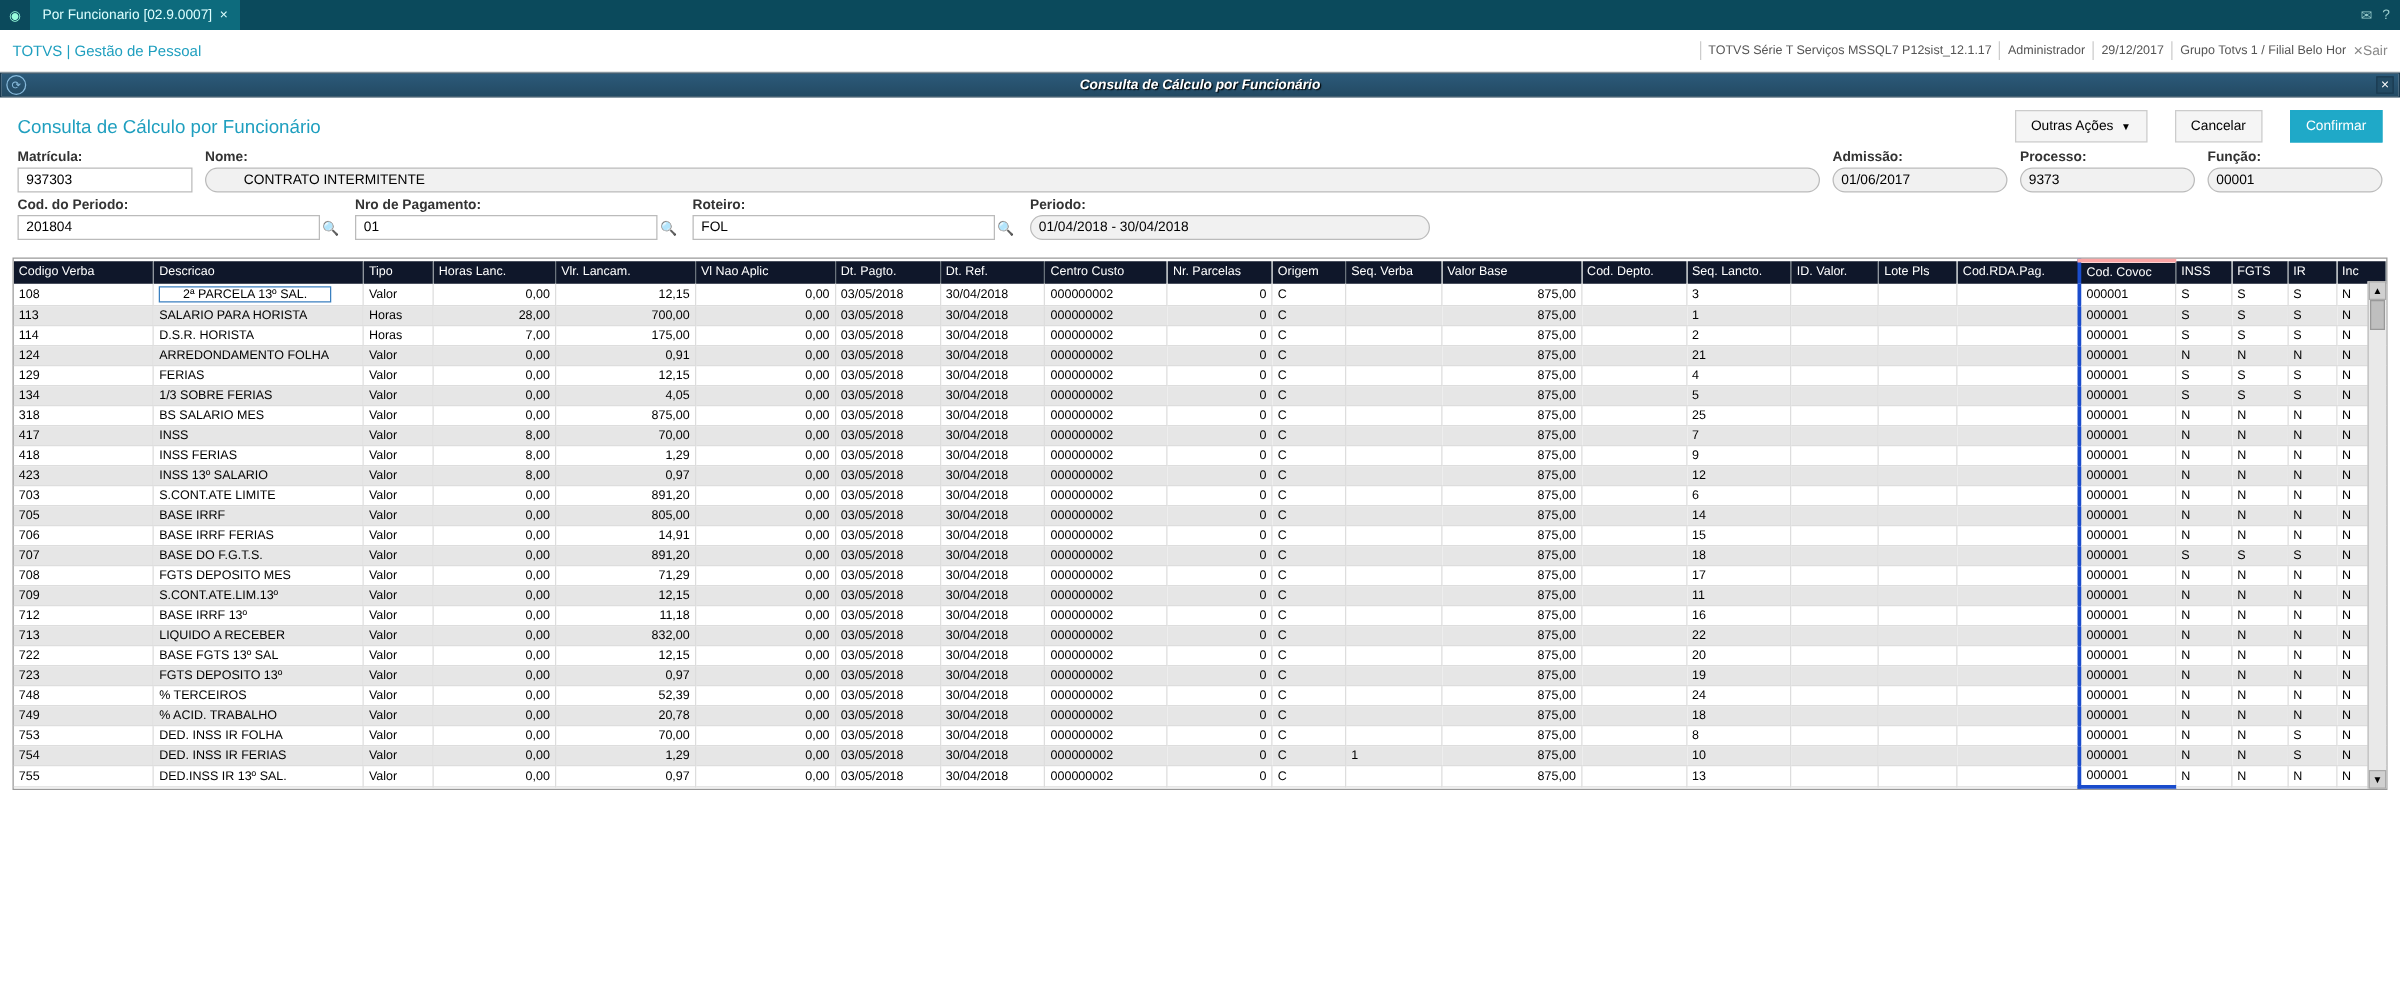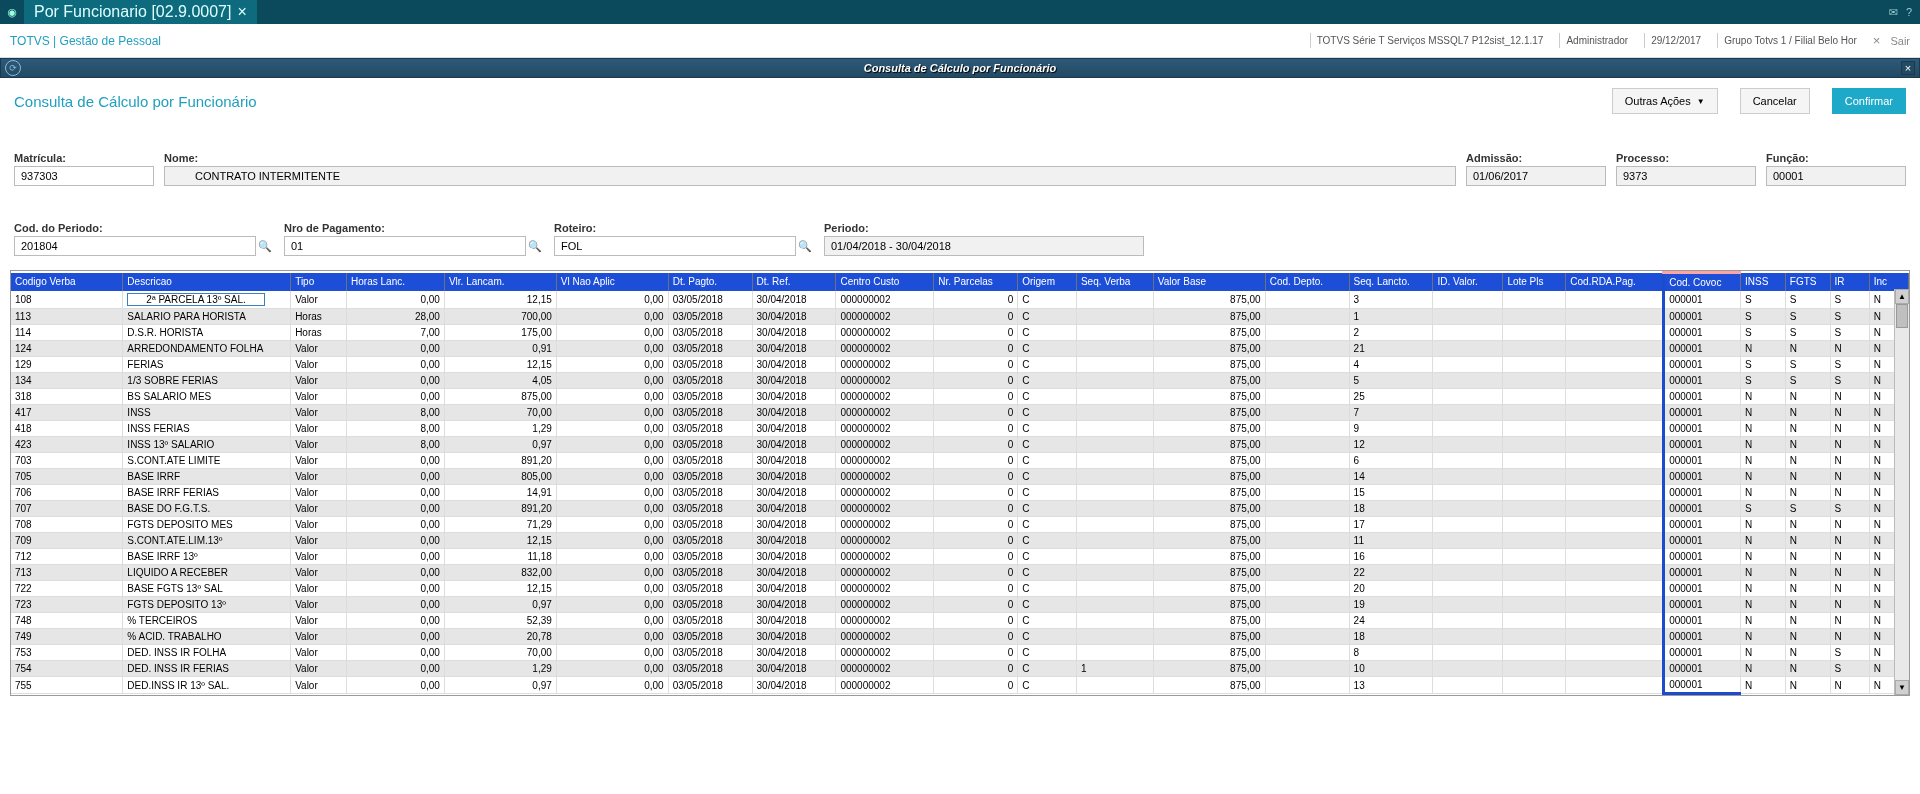--- a/index.html
+++ b/index.html
@@ -1,57 +1,57 @@
 <!DOCTYPE html>
 <html><head>
 <meta charset="utf-8">
 <style>
 * { box-sizing: border-box; margin: 0; padding: 0; }
 body { font-family: Arial, sans-serif; font-size: 11px; background: #fff; overflow: hidden; }
 
 .topbar { background: #0b4a5c; height: 24px; display: flex; align-items: center; justify-content: space-between; color: #cde; }
 .topbar-left { display: flex; align-items: center; height: 100%; }
 .topbar-icon { width: 24px; display:flex; align-items:center; justify-content:center; color:#9fd; }
-.tab { background: #0d6b7d; padding: 0 10px; height: 100%; display:flex; align-items:center; gap:6px; color:#dff; font-size:16px;justify-content:center; }
+.tab { background: #0d6b7d; padding: 0 10px; height: 100%; display:flex; align-items:center; gap:6px; color:#dff; font-size:11px;justify-content:center; }
 .tab .close-x { cursor:pointer; }
 .topbar-right { display:flex; align-items:center; gap:8px; padding-right:8px; color:#9cc; }
 .topbar-right span { cursor:pointer; }
 
 .headerbar { background:#fff; border-bottom:1px solid #ddd; height:34px; display:flex; align-items:center; justify-content:space-between; padding:0 10px; }
 .brand { color:#1f9fbf; font-size:12px; }
-.crumbs { display:flex; align-items:center; gap:10px; font-size:10px; color:#555; }
+.crumbs { display:flex; align-items:center; font-size:10px; color:#555; }
 .crumbs .item { padding:2px 6px; border-left:1px solid #ccc; }
 .crumbs .exit { color:#888; font-size:11px; }
 .crumbs .x { font-size:13px; color:#888; cursor:pointer; }
 
 .window-titlebar { background: linear-gradient(#2c5a7a,#234a63); height:20px; display:flex; align-items:center; justify-content:flex-start; position:relative; color:#fff; font-size:11px; border:1px solid #1a3a50; }
 .window-titlebar .circle { width:16px; height:16px; border:1px solid #8bd; border-radius:50%; margin:0 4px; display:flex; align-items:center; justify-content:center; color:#8bd; font-size:9px;}
 .window-titlebar .title-center { position:absolute; left:50%; transform:translateX(-50%); font-weight:bold; text-shadow:1px 1px 1px #000; font-style:italic; }
 .window-titlebar .close { position:absolute; right:4px; top:2px; width:14px; height:14px; background:#234a63; border:1px solid #1a3a50; display:flex; align-items:center; justify-content:center; cursor:pointer; }
 
 .toolbar { display:flex; align-items:center; justify-content:space-between; padding:10px 14px 6px; }
 .page-title { color:#1f9fbf; font-size:15px; }
 .btns { display:flex; gap:22px; }
 .btn { padding:6px 12px; border:1px solid #ccc; background:#f5f5f5; font-size:11px; cursor:pointer; display:flex; align-items:center; gap:6px; }
 .btn.primary { background:#1fa9c8; border-color:#1fa9c8; color:#fff; }
 .btn .caret { font-size:8px; }
 
 .form-area { padding:0 14px 6px; }
 .form-row { display:flex; gap:10px; margin-bottom:4px; }
-.field { display:flex; flex-direction:column; font-size:11px;margin-top:32px; }
+.field { display:flex; flex-direction:column; font-size:11px; }
 .field label { font-weight:bold; margin-bottom:2px; color:#333; }
 .field .input { border:1px solid #bbb; padding:3px 6px; font-size:11px; background:#fff; height:20px; display:flex; align-items:center; }
-.field .input.ro { background:#f1f1f1; }
+.field .input.ro { background:#f1f1f1;border-radius:10px; }
 .search-wrap { display:flex; align-items:center; }
 .search-wrap .input { flex:1; }
 .mag { width:18px; height:18px; display:flex; align-items:center; justify-content:center; cursor:pointer; color:#555; }
 
 .grid-wrap { margin:4px 10px; border:1px solid #999; position:relative; }
 .grid { width:100%; border-collapse:collapse; table-layout:fixed; }
-.grid th { background:#1d4ed8; color:#fff; font-size:10px; font-weight:normal; text-align:left; padding:3px 4px; border-right:1px solid #6a737c; white-space:nowrap; overflow:hidden; }
+.grid th { background:#0f172a; color:#fff; font-size:10px; font-weight:normal; text-align:left; padding:3px 4px; border-right:1px solid #6a737c; white-space:nowrap; overflow:hidden; }
 .grid td { font-size:10px; padding:2px 4px; border-right:1px solid #ddd; border-bottom:1px solid #ddd; white-space:nowrap; overflow:hidden; }
 .grid tr:nth-child(even) td { background:#e6e6e6; }
 .grid tr:nth-child(odd) td { background:#fff; }
 .grid td.num { text-align:right; }
 .col-highlight { border-left:3px solid #1a4ccc; border-right:3px solid #1a4ccc; }
 th.col-highlight { border-top:3px solid #fca5a5; }
 tr.last-row td.col-highlight { border-bottom:3px solid #1a4ccc; }
 
 .vscroll { position:absolute; right:0; top:18px; bottom:0; width:15px; background:#e9e9e9; border-left:1px solid #bbb; display:flex; flex-direction:column; }
 .vscroll .arrow { height:15px; background:#d0d0d0; border:1px solid #aaa; display:flex; align-items:center; justify-content:center; font-size:8px; cursor:pointer;}

